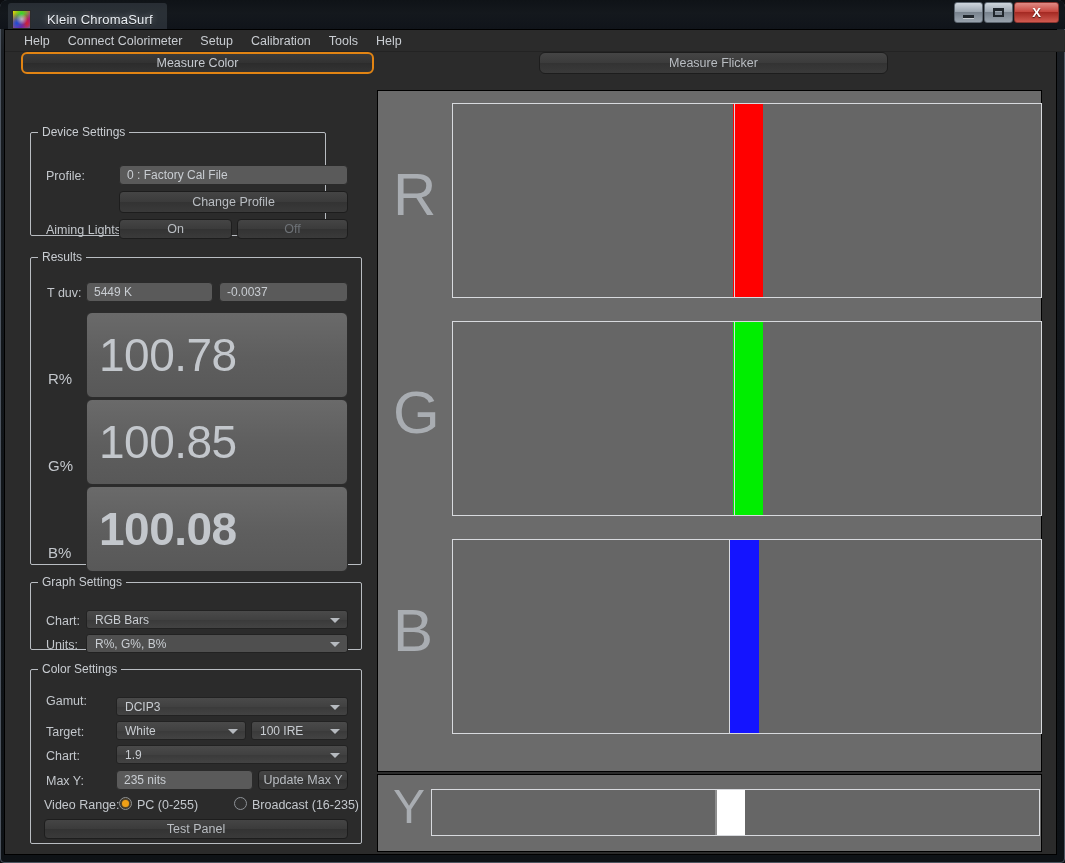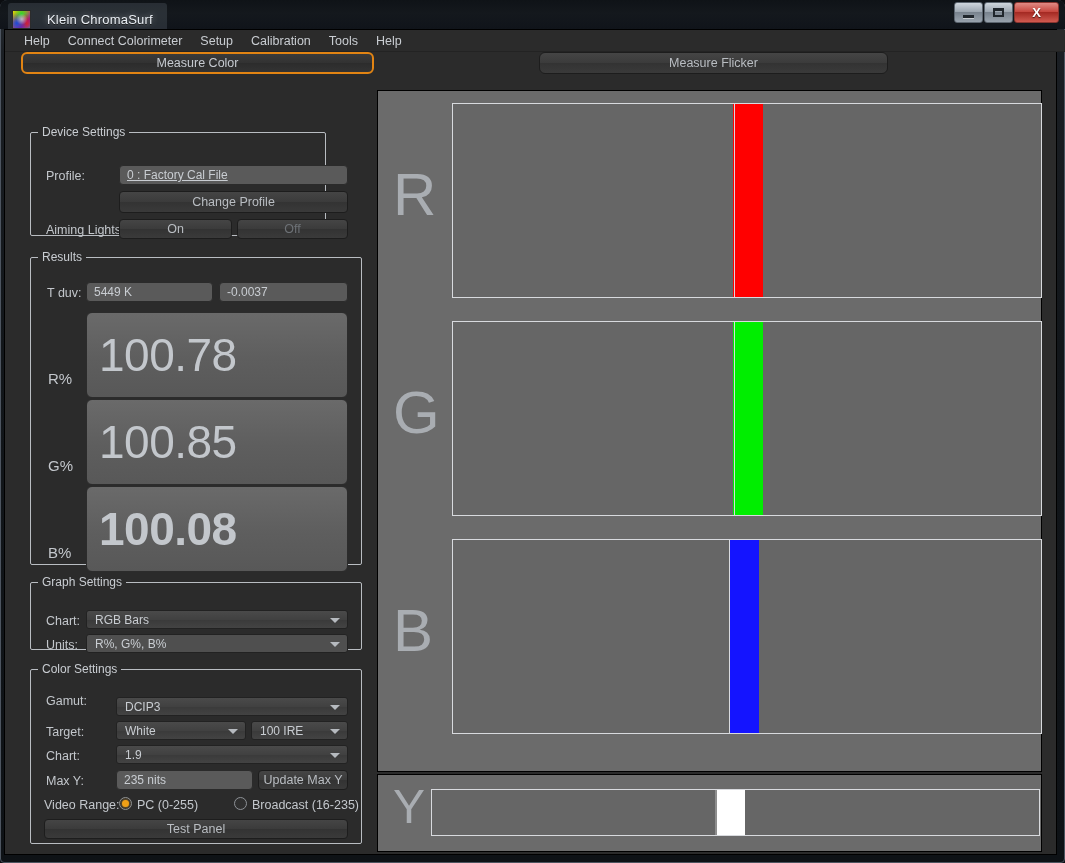--- a/index.html
+++ b/index.html
@@ -231,21 +231,21 @@
     <div class="modebar">
       <div class="btn" id="measure-color-btn">Measure Color</div>
       <div class="btn" id="measure-flicker-btn">Measure Flicker</div>
     </div>
 
     <div class="leftcol">
 
       <fieldset class="grp" style="left:0;top:35px;width:296px;height:111px;">
         <legend>Device Settings</legend>
         <span class="lbl" style="left:15px;top:30px;">Profile:</span>
-        <div class="field" style="left:88px;top:26px;width:229px;height:20px;text-decoration:underline;">0 : Factory Cal File</div>
+        <div class="field" style="left:88px;top:26px;width:229px;height:20px;">0 : Factory Cal File</div>
         <div class="btn" style="position:absolute;left:88px;top:52px;width:229px;height:22px;">Change Profile</div>
         <span class="lbl" style="left:15px;top:84px;">Aiming Lights:</span>
         <div class="btn" style="position:absolute;left:88px;top:80px;width:113px;height:20px;">On</div>
         <div class="btn" style="position:absolute;left:206px;top:80px;width:111px;height:20px;color:#6d7176;">Off</div>
       </fieldset>
 
       <fieldset class="grp" style="left:0;top:160px;width:332px;height:315px;">
         <legend>Results</legend>
         <span class="lbl" style="left:16px;top:22px;">T duv:</span>
         <div class="field" style="left:55px;top:18px;width:127px;height:20px;">5449 K</div>

